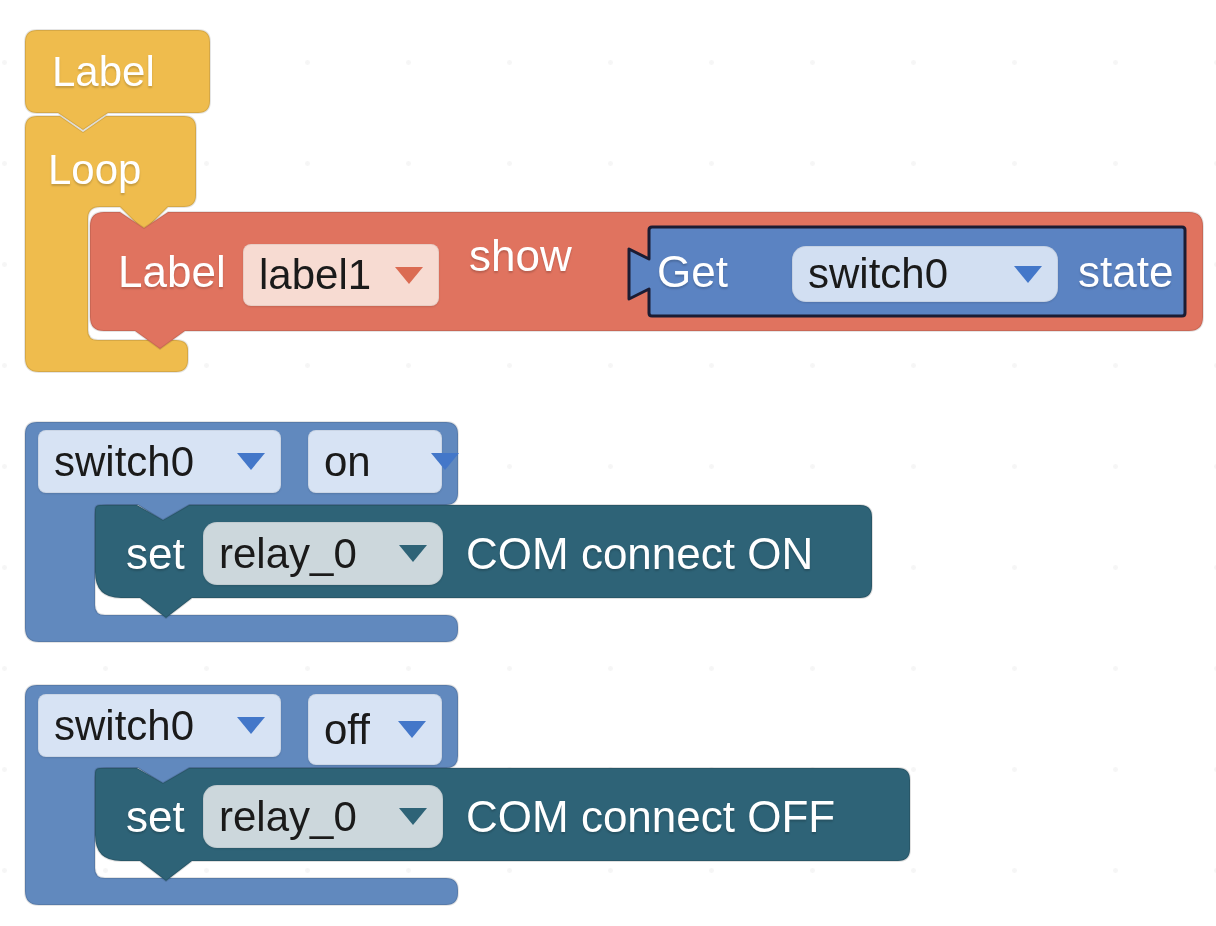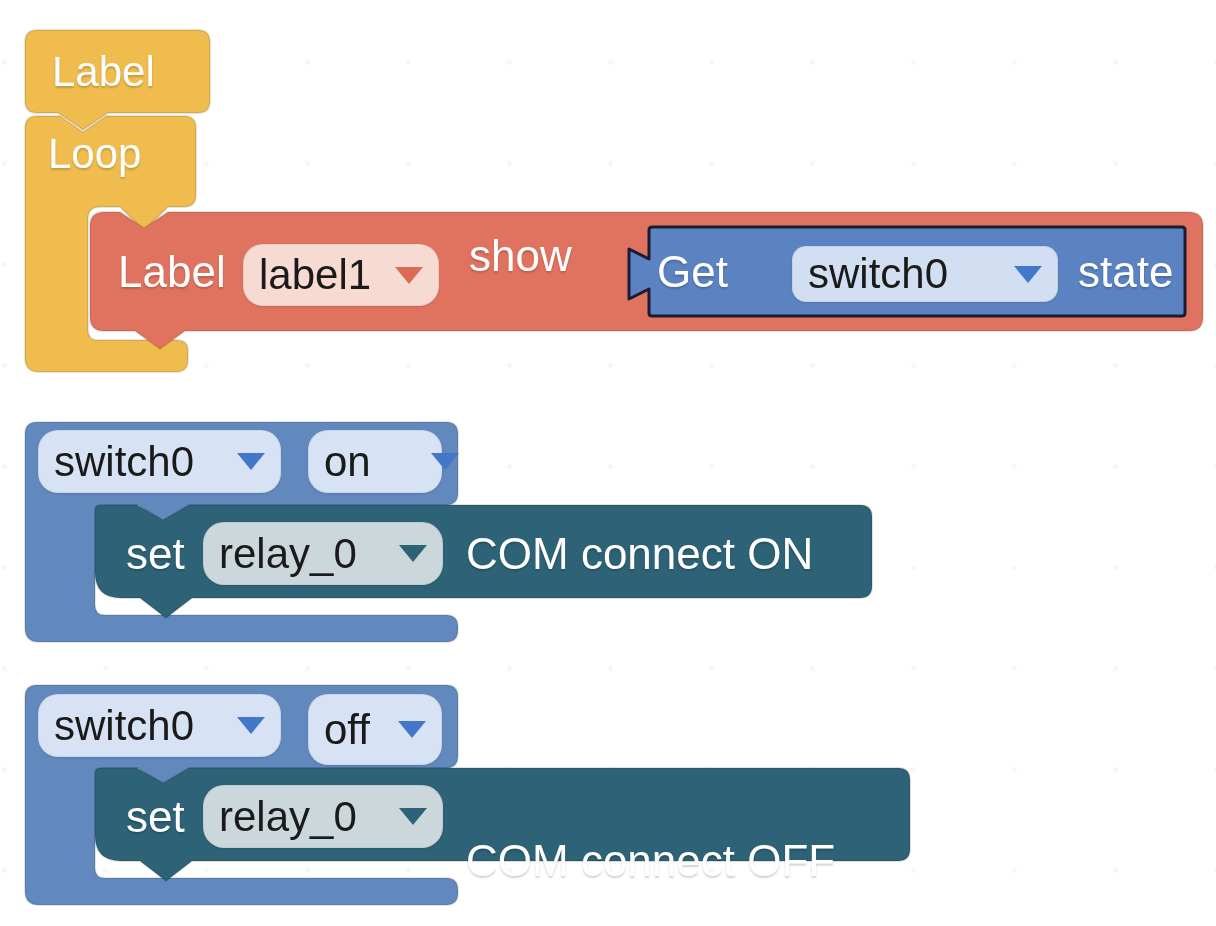--- a/index.html
+++ b/index.html
@@ -13,32 +13,32 @@
   }
   .stage svg{position:absolute;left:0;top:0;}
   .abs{position:absolute;display:flex;align-items:center;}
   .wlabel{
     color:#ffffff;font-size:44px;font-weight:400;
     text-shadow:0 2px 2px rgba(0,0,0,0.18);
     white-space:nowrap;
   }
   .toplabel{font-size:42px;}
   .pill{
-    border-radius:20px;display:flex;align-items:center;
+    border-radius:8px;display:flex;align-items:center;
     justify-content:space-between;padding:0 16px;box-sizing:border-box;
     box-shadow:inset 0 0 0 1px rgba(0,0,0,0.06), 0 1px 2px rgba(0,0,0,0.12);
     cursor:pointer;
   }
   .pill span{
     color:#1a1a1a;font-size:42px;font-weight:400;white-space:nowrap;
   }
   .pill-pink{background:#f7dbd2;}
   .pill-get{background:#d2dff2;border-radius:14px;}
   .pill-blue{background:#d7e3f4;}
-  .pill-gray{background:#ccd7dc;border-radius:21px;}
+  .pill-gray{background:#ccd7dc;border-radius:14px;}
   .tri{width:0;height:0;border-left:14px solid transparent;
        border-right:14px solid transparent;border-top:17px solid #000;
        margin-left:12px;flex:0 0 auto;}
   .tri-red{border-top-color:#db6b52;}
   .tri-blue{border-top-color:#4377c9;}
   .tri-teal{border-top-color:#2e6377;}
 </style>
 </head>
 <body>
 
@@ -85,21 +85,21 @@
          L 446 878 Q 458 878 458 890 L 458 893 Q 458 905 446 905
          L 39 905 Q 25 905 25 891 Z" fill="#6189be"></path>
 
     <path stroke="rgba(0,0,0,0.12)" stroke-width="2" stroke-linejoin="round" d="M 95 773 Q 95 768 100 768 L 137 768 L 163 783 L 189 768
          L 898 768 Q 910 768 910 780 L 910 849 Q 910 861 898 861
          L 192 861 L 166 881 L 140 861
          L 121 861 Q 95 861 95 835 Z" fill="#2e6377"></path>
   </svg>
 
   <div class="abs wlabel toplabel" style="left:52px;top:30px;height:83px;">Label</div>
-  <div class="abs wlabel toplabel" style="left:48px;top:108px;height:91px;">Loop</div>
+  <div class="abs wlabel toplabel" style="left:48px;top:124px;height:91px;">Loop</div>
 
   <div class="abs wlabel" style="left:118px;top:212px;height:119px;">Label</div>
   <div class="abs pill pill-pink" style="left:243px;top:244px;width:196px;height:62px;">
     <span>label1</span>
     <i class="tri tri-red"></i>
   </div>
   <div class="abs wlabel" style="left:462px;top:212px;height:88px;margin-left:7px;">show</div>
 
   <div class="abs wlabel" style="left:657px;top:227px;height:89px;">Get</div>
   <div class="abs pill pill-get" style="left:792px;top:246px;width:266px;height:56px;">
@@ -131,15 +131,15 @@
   <div class="abs pill pill-blue" style="left:308px;top:694px;width:134px;height:71px;">
     <span>off</span>
     <i class="tri tri-blue"></i>
   </div>
 
   <div class="abs wlabel" style="left:126px;top:785px;height:63px;">set</div>
   <div class="abs pill pill-gray" style="left:203px;top:785px;width:240px;height:63px;">
     <span>relay_0</span>
     <i class="tri tri-teal"></i>
   </div>
-  <div class="abs wlabel" style="left:466px;top:785px;height:63px;margin-top:44px;">COM connect OFF</div>
+  <div class="abs wlabel" style="left:466px;top:785px;height:63px;">COM connect OFF</div>
 
 </div>
 
 </body></html>

